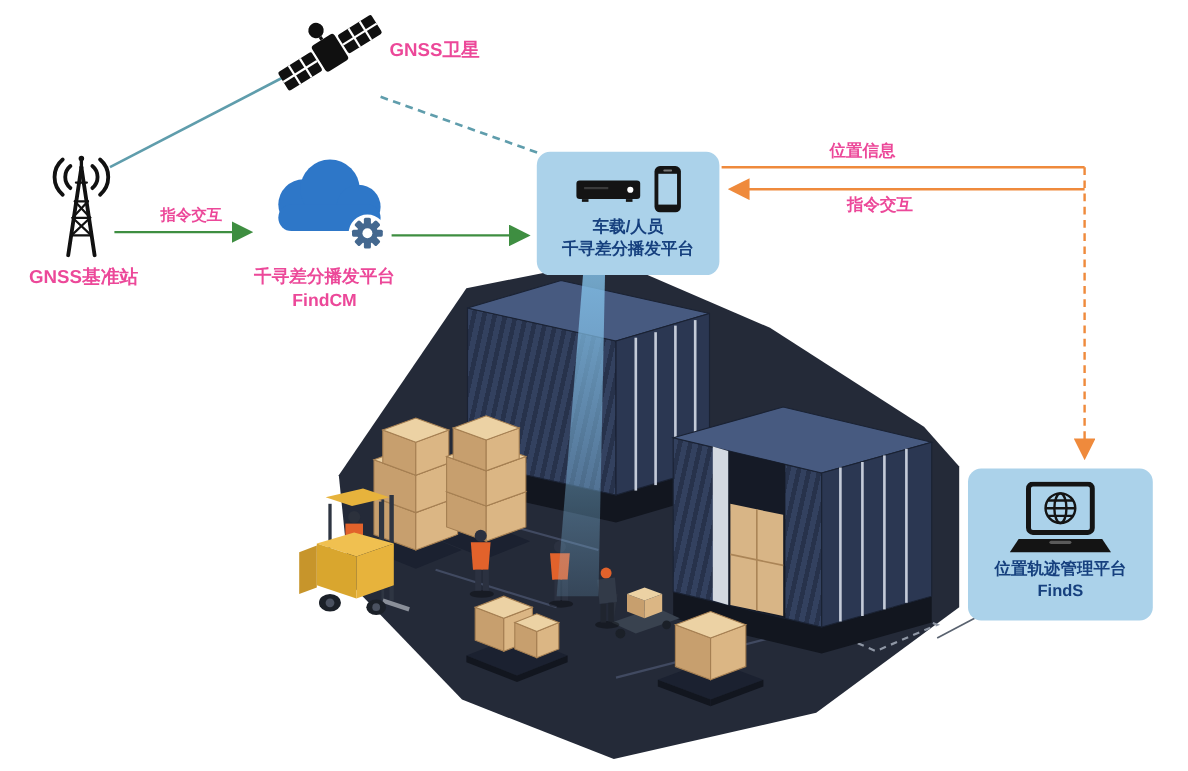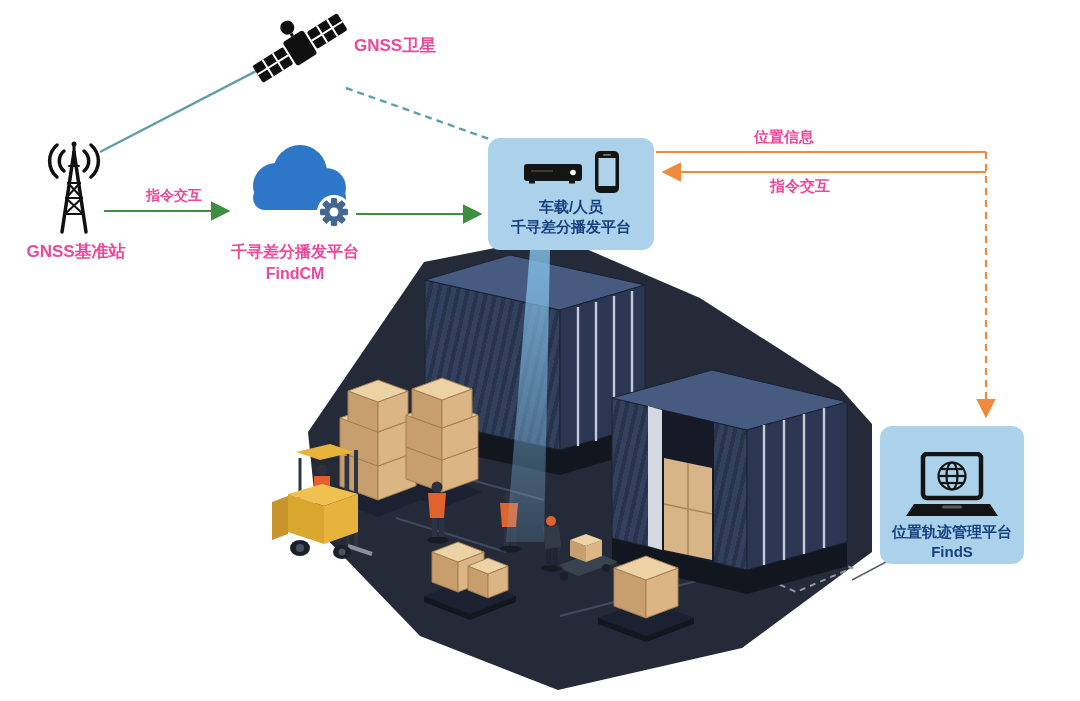--- a/index.html
+++ b/index.html
@@ -12,21 +12,21 @@
   .lab-base{left:14px;top:240px;width:124px;font-size:17px;}
   .lab-cloud{left:210px;top:241px;width:170px;font-size:16px;line-height:22px;}
   .lab-raw{left:116px;top:187px;width:116px;font-size:14px;}
   .lab-corr{left:366px;top:150px;width:112px;font-size:14.5px;line-height:29px;}
   .lab-pos{left:734px;top:128px;width:100px;font-size:15px;}
   .lab-cmd{left:750px;top:177px;width:100px;font-size:15px;}
   .bubble{position:absolute;background:#abd2ea;border-radius:12px;display:flex;flex-direction:column;
           align-items:center;box-sizing:border-box;}
   .bubble .bt{color:#16407e;font-weight:700;font-size:15px;line-height:20px;text-align:center;}
   .bubble-terminal{left:488px;top:138px;width:166px;height:112px;padding-top:9px;}
-  .bubble-finds{left:880px;top:426px;width:144px;height:138px;padding-top:26px;}
+  .bubble-finds{left:880px;top:426px;width:168px;height:138px;padding-top:12px;}
   .dev-row{display:flex;align-items:center;gap:9px;height:50px;}
 </style>
 </head>
 <body>
 
 <div class="stage">
 
   <svg class="layer" viewBox="0 0 1080 701">
     <defs>
       <marker id="arrG" markerWidth="9" markerHeight="9" refX="7" refY="4.5" orient="auto">

